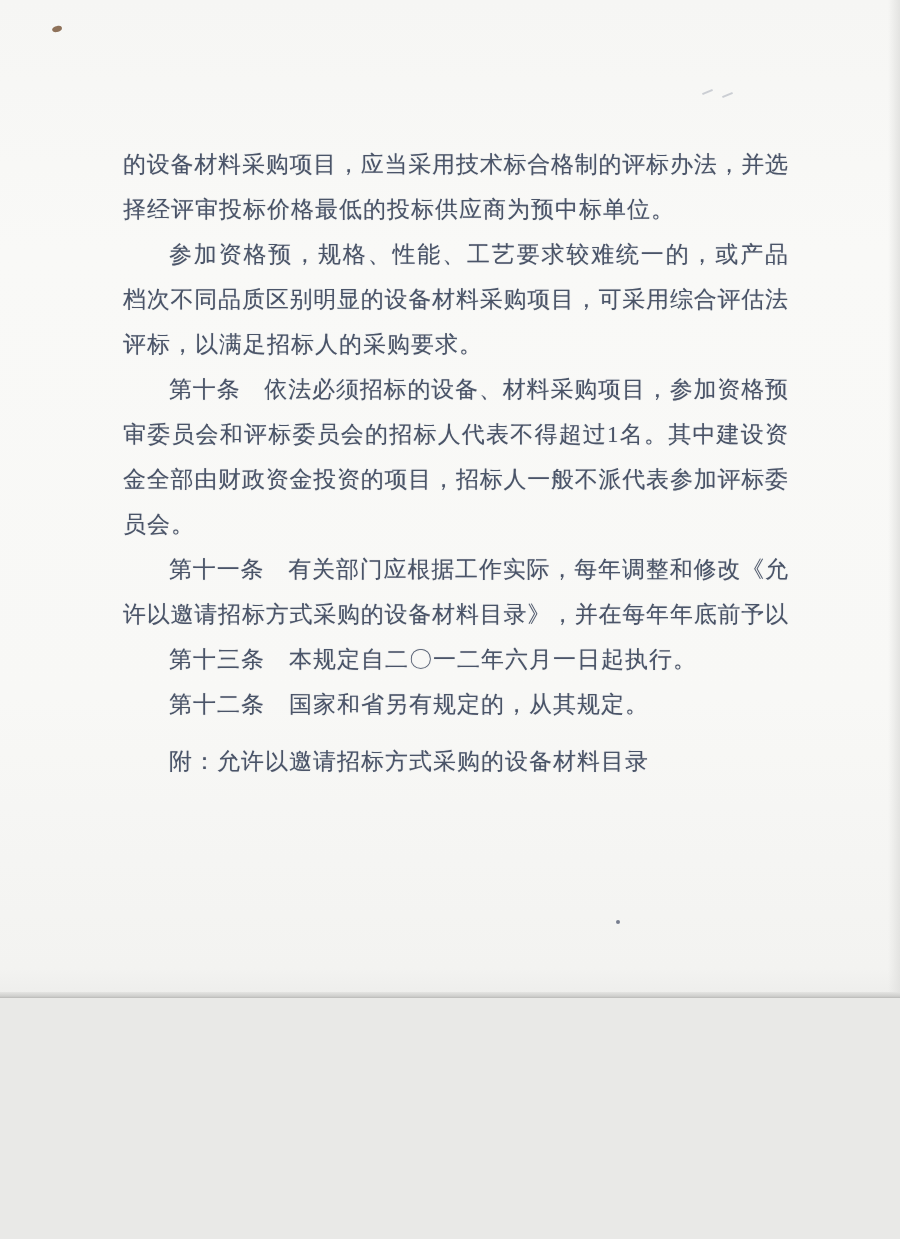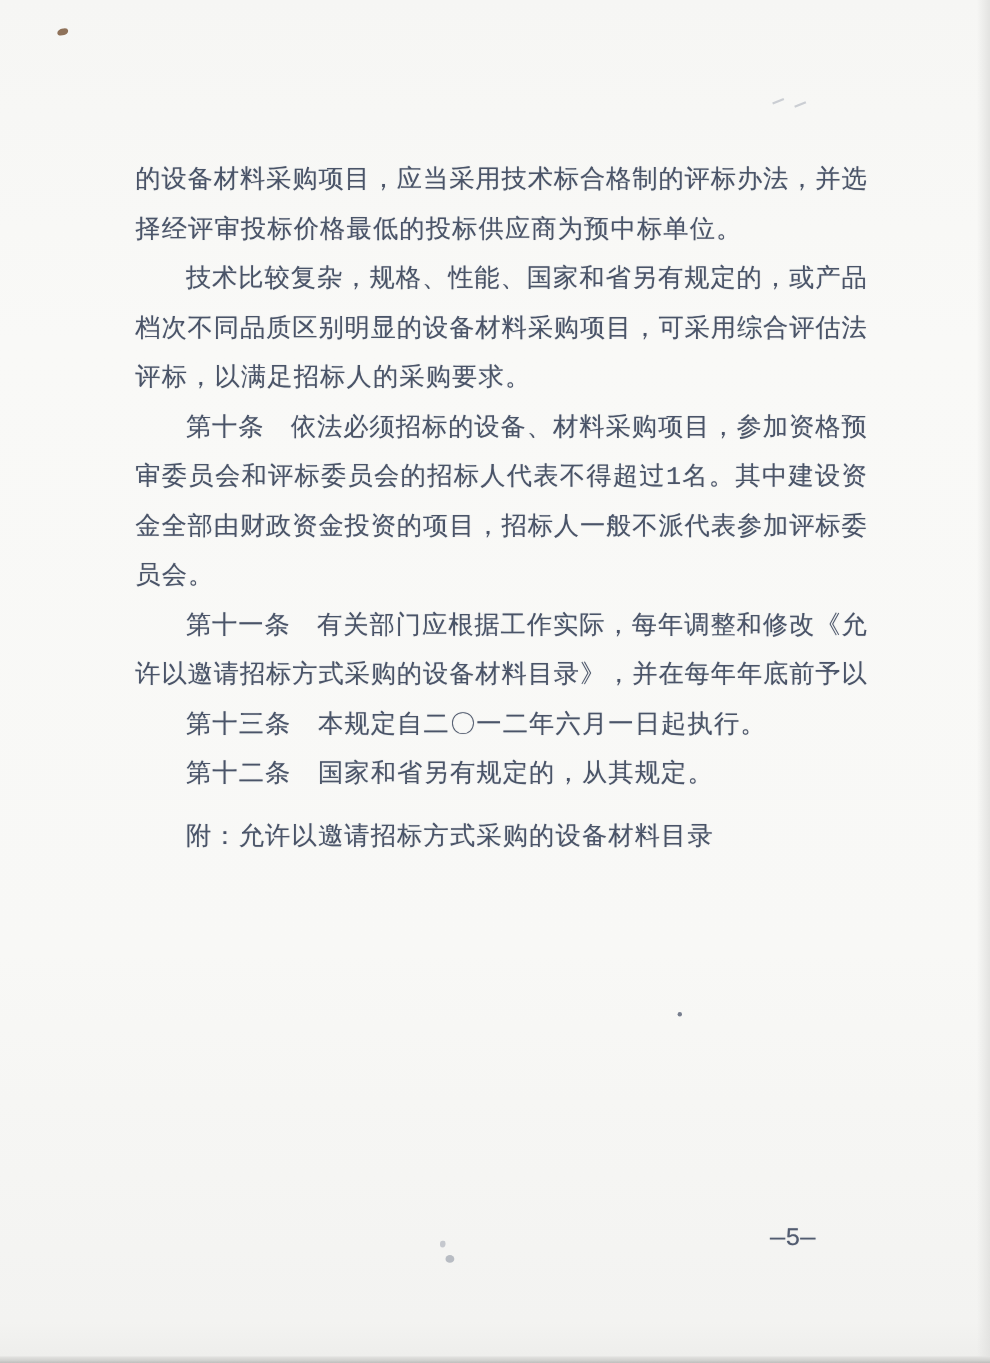--- a/index.html
+++ b/index.html
@@ -3,25 +3,25 @@
 <meta charset="utf-8">
 <style>
   html, body {
     margin: 0;
     padding: 0;
     background: #e9e9e7;
   }
   .page {
     position: relative;
     width: 900px;
-    height: 1239px;
+    height: 998px;
     margin: 0 auto;
     background: linear-gradient(180deg, #f6f6f4 0%, #f9f9f7 25%, #f8f8f6 70%, #f3f3f1 97%, #ededeb 100%);
     overflow: hidden;
-    font-family: Liberation Mono, monospace;
+    font-family: Liberation Serif, serif;
     color: #4a5468;
   }
   
   .textblock {
     position: absolute;
     left: 123px;
     top: 142px;
     width: 665px;
   }
   .line {
@@ -117,21 +117,21 @@
 
 <div class="page">
 
   <div class="speck-brown"></div>
   <div class="mark-a"></div>
   <div class="mark-b"></div>
 
   <main class="textblock">
     <p class="line fill">的设备材料采购项目，应当采用技术标合格制的评标办法，并选</p>
     <p class="line">择经评审投标价格最低的投标供应商为预中标单位。</p>
-    <p class="line fill ind">技术比较复杂，规格、性能、国家和省另有规定的，或产品</p>
+    <p class="line fill ind">参加资格预，规格、性能、工艺要求较难统一的，或产品</p>
     <p class="line fill">档次不同品质区别明显的设备材料采购项目，可采用综合评估法</p>
     <p class="line">评标，以满足招标人的采购要求。</p>
     <p class="line fill ind">第十条　依法必须招标的设备、材料采购项目，参加资格预</p>
     <p class="line fill">审委员会和评标委员会的招标人代表不得超过1名。其中建设资</p>
     <p class="line fill">金全部由财政资金投资的项目，招标人一般不派代表参加评标委</p>
     <p class="line">员会。</p>
     <p class="line fill ind">第十一条　有关部门应根据工作实际，每年调整和修改《允</p>
     <p class="line fill">许以邀请招标方式采购的设备材料目录》，并在每年年底前予以</p>
     <p class="line ind">第十三条　本规定自二〇一二年六月一日起执行。</p>
     <p class="line ind">第十二条　国家和省另有规定的，从其规定。</p>

